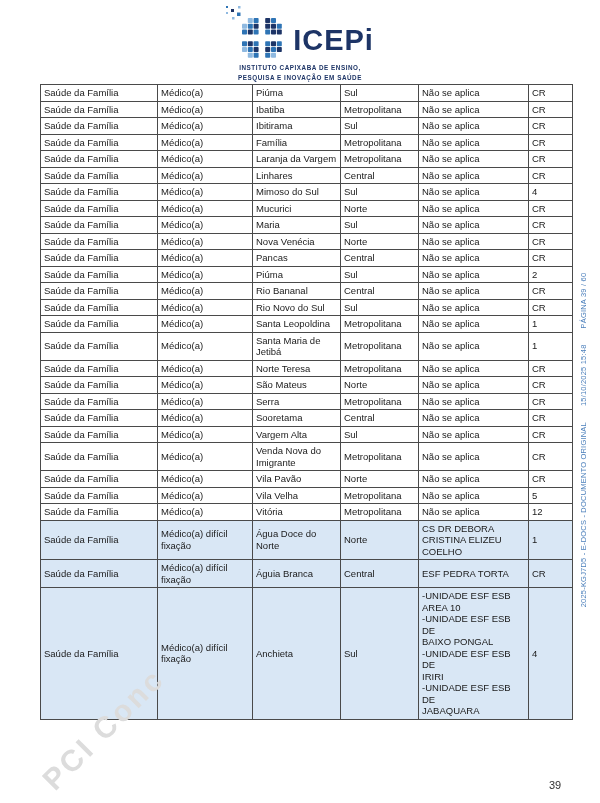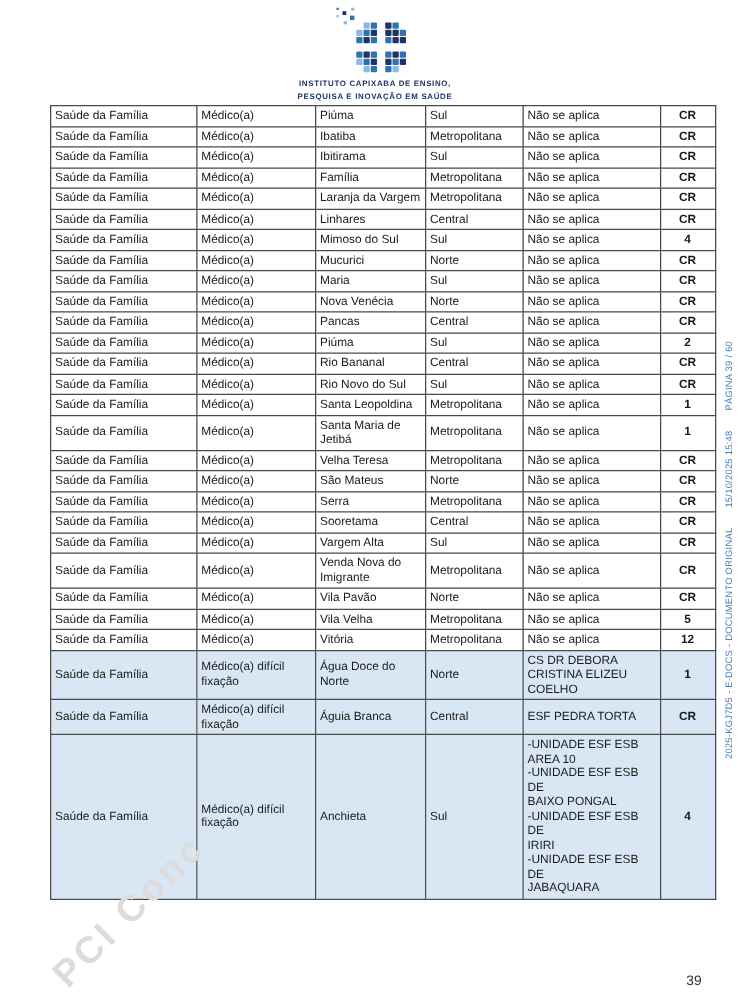--- a/index.html
+++ b/index.html
@@ -16,21 +16,21 @@
   table.doc{
     position:absolute;left:40px;top:84px;width:532px;
     border-collapse:collapse;table-layout:fixed;
   }
   table.doc td{
     border:1px solid #4a4a4a;
     font-size:9.5px;line-height:11.5px;
     padding:2px 3px;vertical-align:middle;
     white-space:pre-line;overflow:hidden;
   }
-  table.doc td.num{text-align:center;padding-right:4px;font-weight:bold;}
+  table.doc td.num{text-align:left;padding-right:4px;}
   tr.hl td{background:var(--hl);}
   
   .stamp{
     position:absolute;left:583px;top:440px;
     transform:translate(-50%,-50%) rotate(-90deg);
     display:flex;gap:16px;white-space:nowrap;
     font-size:7.5px;letter-spacing:.2px;color:var(--accent);
   }
   
   .watermark{
@@ -89,20 +89,21 @@
         <rect x="27.6" y="41" width="5" height="5" rx="0.8" fill="#1d3466"></rect>
         <rect x="39.2" y="41" width="5" height="5" rx="0.8" fill="#1d3466"></rect>
         <rect x="45" y="41" width="5" height="5" rx="0.8" fill="#2e74b5"></rect>
         <rect x="50.8" y="41" width="5" height="5" rx="0.8" fill="#1d3466"></rect>
 
         <rect x="21.8" y="46.8" width="5" height="5" rx="0.8" fill="#8fb9e0"></rect>
         <rect x="27.6" y="46.8" width="5" height="5" rx="0.8" fill="#2e74b5"></rect>
         <rect x="39.2" y="46.8" width="5" height="5" rx="0.8" fill="#2e74b5"></rect>
         <rect x="45" y="46.8" width="5" height="5" rx="0.8" fill="#8fb9e0"></rect>
       </svg>
+      <span class="brand">ICEPi</span>
     </div>
     <div class="tagline">INSTITUTO CAPIXABA DE ENSINO,
 PESQUISA E INOVAÇÃO EM SAÚDE</div>
   </header>
 
   <table class="doc">
     <colgroup>
       <col style="width:117px">
         <col style="width:95px">
         <col style="width:88px">
@@ -236,21 +237,21 @@
           <td>Médico(a)</td>
           <td>Santa Maria de
 Jetibá</td>
           <td>Metropolitana</td>
           <td>Não se aplica</td>
           <td class="num">1</td>
         </tr>
         <tr>
           <td>Saúde da Família</td>
           <td>Médico(a)</td>
-          <td>Velha Teresa</td>
+          <td>Norte Teresa</td>
           <td>Metropolitana</td>
           <td>Não se aplica</td>
           <td class="num">CR</td>
         </tr>
         <tr>
           <td>Saúde da Família</td>
           <td>Médico(a)</td>
           <td>São Mateus</td>
           <td>Norte</td>
           <td>Não se aplica</td>

